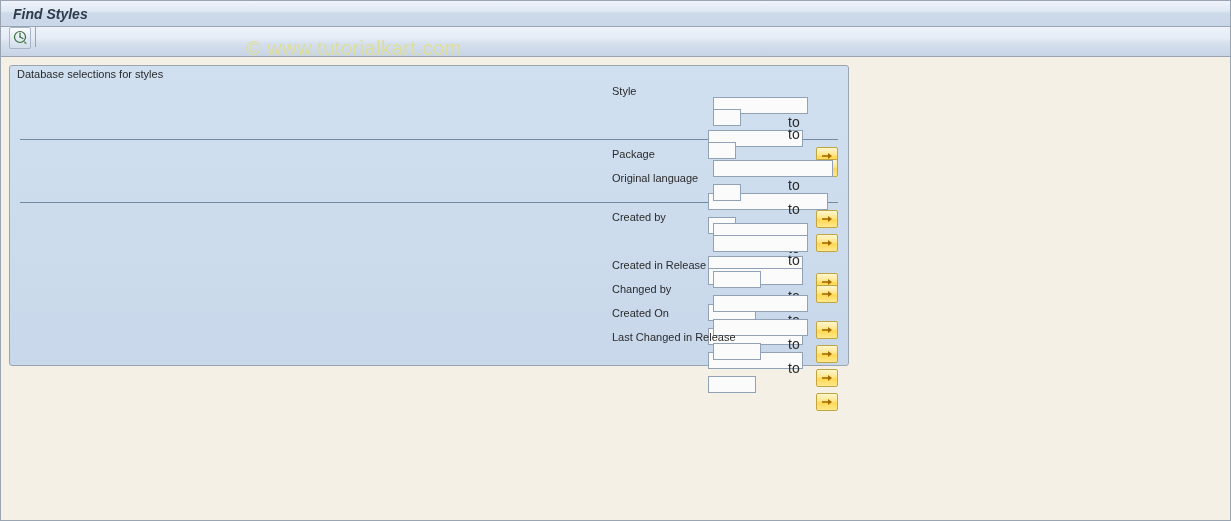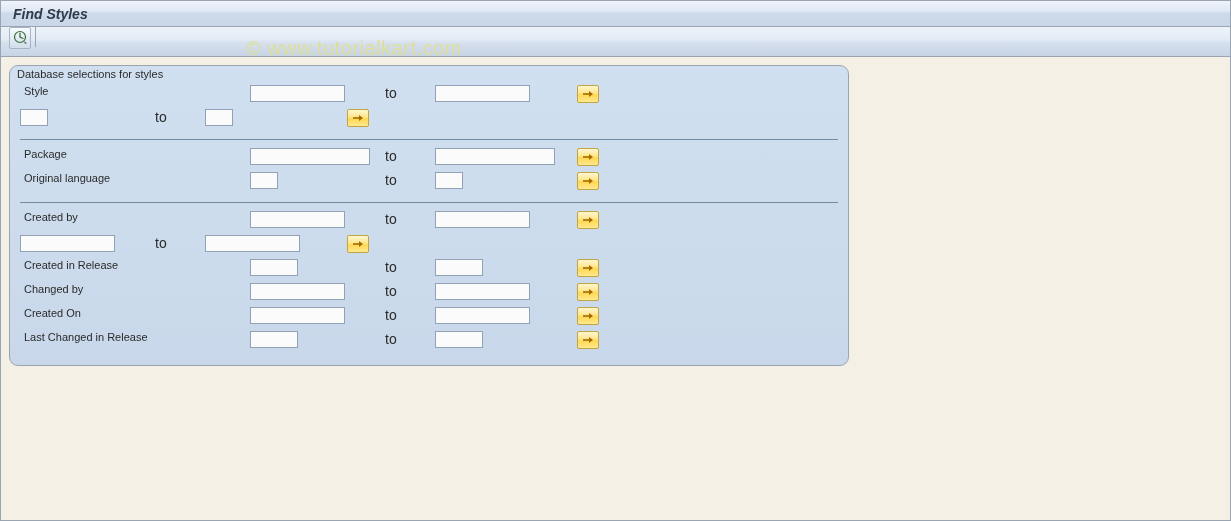--- a/index.html
+++ b/index.html
@@ -77,37 +77,38 @@
       pointer-events: none;
     }
     
     .content {
       padding: 8px 8px 8px 8px;
       background: #f5f0e6;
       height: calc(100% - 56px);
     }
     .group {
       border: 1px solid #9aa5b1;
-      border-radius: 9px;
+      border-radius: 3px;
       background: linear-gradient(to bottom, #d1e0f0 0%, #c8d8ea 100%);
       width: 840px;
     }
     .group-header {
       padding: 2px 6px 5px 7px;
       font-size: 11px;
       color: #2a2a2a;
     }
     .rows {
       padding: 0 10px 10px 10px;
     }
     .row {
       display: flex;
-      align-items: flex-start;
+      align-items: flex-end;
       height: 22px;
       margin-bottom: 2px;
+      flex-direction: column;
     }
     .row .label {
       width: 230px;
       padding-left: 4px;
       font-size: 11px;
     }
     .row .from-input {
       width: 125px;
       display: flex;
     }

